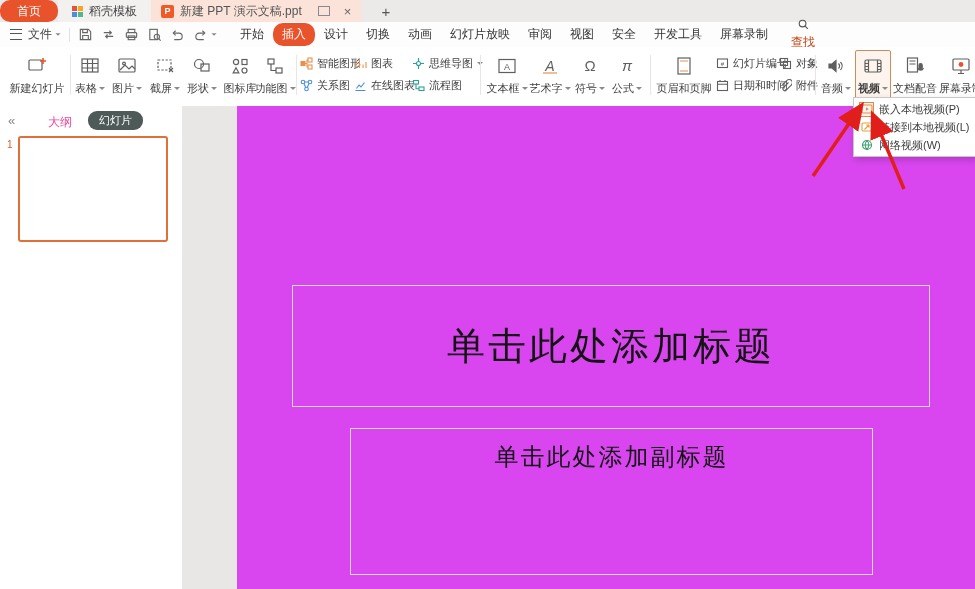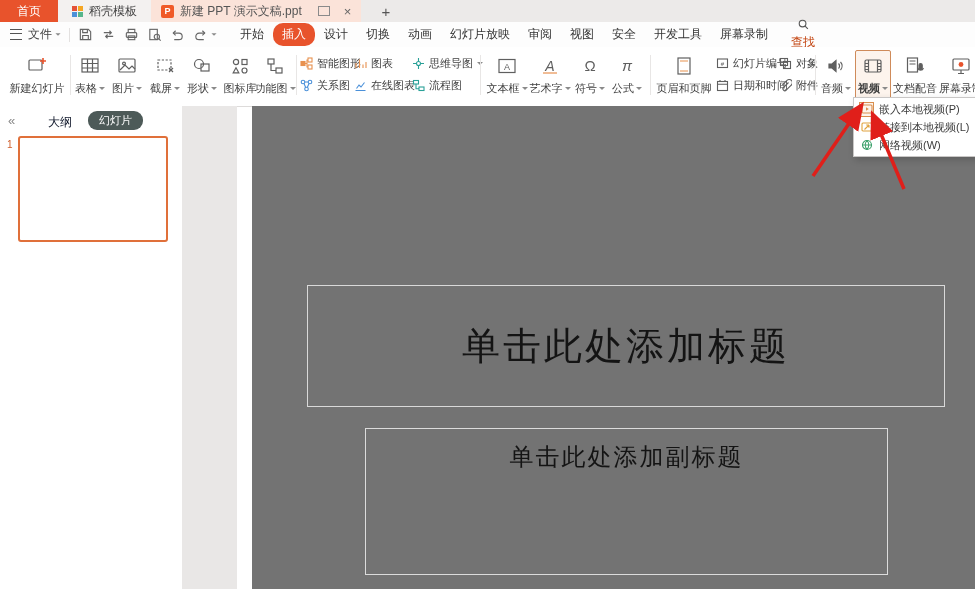--- a/index.html
+++ b/index.html
@@ -2,21 +2,21 @@
 <html><head>
 <meta charset="utf-8">
 <style>
   html,body{margin:0;padding:0;}
   body{width:975px;height:589px;position:relative;overflow:hidden;background:#fff;
        font-family:"Liberation Sans","DejaVu Sans",sans-serif;color:#333;}
   .app{position:absolute;inset:0;}
 
   
   .tabbar{position:absolute;top:0;left:0;right:0;height:22px;background:#eceae9;display:flex;align-items:stretch;}
-  .tab-home{width:58px;background:#e8532c;color:#fff;font-size:12px;display:flex;align-items:center;justify-content:center;}
+  .tab-home{width:58px;background:#e8532c;color:#fff;font-size:12px;display:flex;align-items:center;justify-content:center;border-radius:10px;}
   .tab-docer{display:flex;align-items:center;gap:6px;padding:0 14px;font-size:12px;color:#444;background:#f3f1f0;}
   .docer-ic{width:11px;height:11px;display:grid;grid-template-columns:5px 5px;grid-template-rows:5px 5px;gap:1px;}
   .docer-ic i{display:block;}
   .tab-doc{display:flex;align-items:center;gap:6px;padding:0 10px;font-size:12px;color:#555;background:#fbe3d9;}
   .ppt-ic{width:13px;height:13px;background:#f05a28;border-radius:2px;color:#fff;font-size:9px;font-weight:bold;
           display:flex;align-items:center;justify-content:center;}
   .winbox{width:10px;height:8px;border:1px solid #8a8a8a;margin-left:10px;}
   .tab-close{color:#666;font-size:13px;margin-left:8px;line-height:1;}
   .tab-plus{margin-left:20px;color:#555;font-size:15px;display:flex;align-items:center;}
 
@@ -53,28 +53,28 @@
   .dropdown{position:absolute;top:97px;left:853px;width:122px;background:#fff;border:1px solid #c9c7c6;
             box-shadow:2px 3px 7px rgba(0,0,0,.18);z-index:40;padding:2px 0;}
   .ditem{height:18px;display:flex;align-items:center;gap:5px;padding:0 5px;font-size:11px;color:#3c3c3c;white-space:nowrap;}
   .dicon{width:15px;height:15px;display:flex;align-items:center;justify-content:center;box-sizing:border-box;flex:0 0 15px;}
   .dicon.sel{border:1px solid #d98e4e;background:#fdf4ec;}
   .dicon svg{width:12px;height:12px;fill:none;stroke-width:1.1;}
 
   
   .leftpanel{position:absolute;top:106px;left:0;width:182px;bottom:0;background:#fff;}
   .collapse{position:absolute;top:7px;left:8px;font-size:13px;color:#888;}
-  .outline-tab{position:absolute;top:8px;left:48px;font-size:12px;color:#0f172a;}
+  .outline-tab{position:absolute;top:8px;left:48px;font-size:12px;color:#ec4899;}
   .slides-pill{position:absolute;top:5px;left:88px;background:#4d5a58;color:#fff;font-size:11px;
                padding:2px 11px;border-radius:9px;}
   .thumb-num{position:absolute;top:33px;left:7px;font-size:10px;color:#cf5f2e;}
   .thumbnail{position:absolute;top:30px;left:18px;width:150px;height:106px;background:#fff;
              border:2px solid #e0703a;border-radius:3px;box-sizing:border-box;}
   .gutter{position:absolute;top:106px;left:182px;width:55px;bottom:0;background:#e9e7e6;}
-  .canvas{position:absolute;top:106px;left:237px;right:0;bottom:0;background:#737373;margin-left:15px;}
+  .canvas{position:absolute;top:106px;left:237px;right:0;bottom:0;background:#d946ef;}
   .title-box{position:absolute;left:55px;top:179px;width:636px;height:120px;border:1px solid #d9d9d9;
              display:flex;align-items:center;justify-content:center;}
   .title-text{font-family:"Liberation Serif","DejaVu Serif",serif;font-size:38px;color:#141414;letter-spacing:3px;}
   .subtitle-box{position:absolute;left:113px;top:322px;width:523px;height:147px;border:1px solid #dcdcdc;
                 display:flex;justify-content:center;align-items:flex-start;padding-top:12px;box-sizing:border-box;}
   .subtitle-text{font-family:"Liberation Serif","DejaVu Serif",serif;font-size:24px;color:#141414;letter-spacing:2px;}
 
   
   .arrows{position:absolute;inset:0;width:100%;height:100%;pointer-events:none;z-index:60;}
   svg text{stroke:none;fill:#5f5f5f;}

